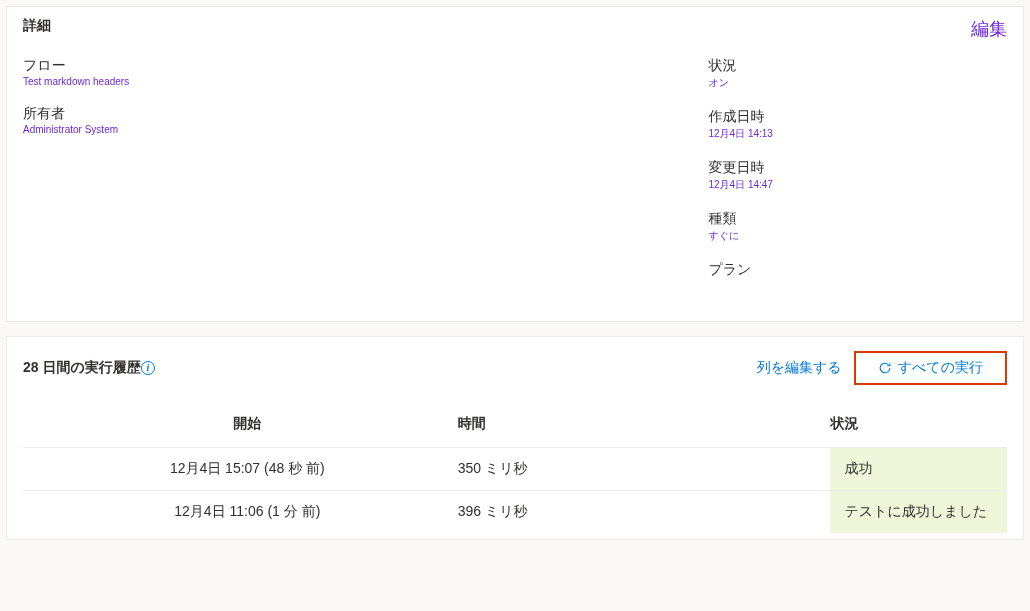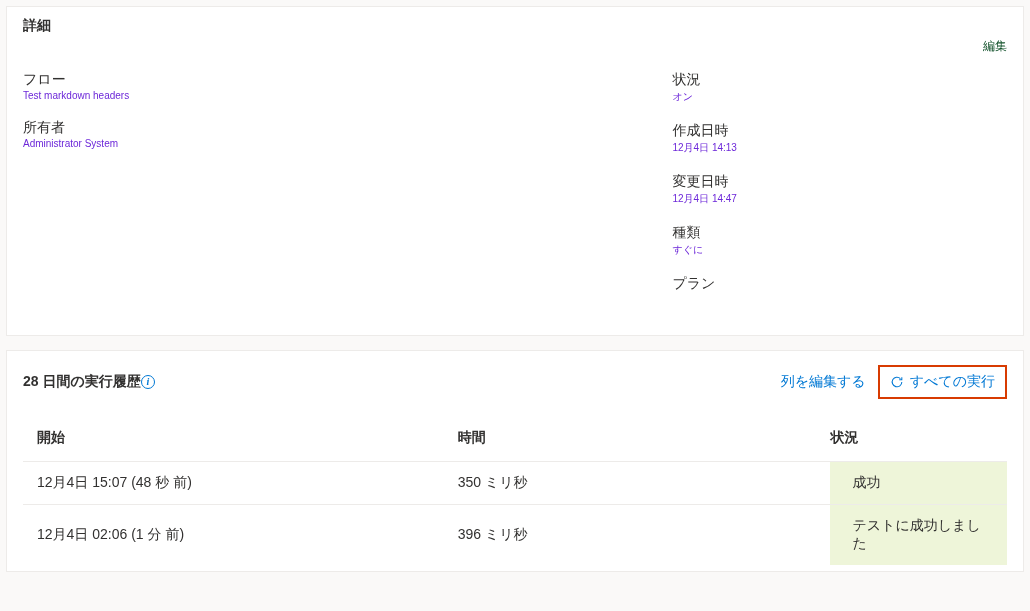--- a/index.html
+++ b/index.html
@@ -28,28 +28,28 @@
     }
     .card-title {
       font-weight: 600;
       font-size: 14px;
       color: #323130;
       display: flex;
       align-items: center;
       gap: 8px;
     }
     .edit-link {
-      color: #14532d;
-      font-size: 12px;
+      color: #6d28d9;
+      font-size: 18px;
       cursor: pointer;
-      margin-top: 21px;
     }
     .details-body {
       display: flex;
       padding: 10px 16px 24px 16px;
+      gap: 36px;
     }
     .col-left {
       flex: 0 0 66%;
     }
     .col-right {
       flex: 1;
     }
     .field {
       margin-bottom: 18px;
     }
@@ -97,21 +97,21 @@
     }
     .action-link {
       color: #0078d4;
       font-size: 14px;
       cursor: pointer;
       display: flex;
       gap: 6px;
     }
     .all-runs-box {
       border: 2px solid #d83b01;
-      padding: 6px 10px;
+      padding: 6px 22px;
       display: flex;
       align-items: center;
       gap: 6px;
     }
     .refresh-icon {
       width: 14px;
       height: 14px;
       display: inline-block;
     }
     .refresh-icon svg {
@@ -122,39 +122,40 @@
       padding: 10px 16px 6px 16px;
     }
     .table-header {
       display: flex;
       padding: 10px 14px 14px 14px;
       font-weight: 600;
       font-size: 14px;
     }
     .col-start {
       flex: 0 0 44%;
+      text-align: center;
     }
     .col-duration {
       flex: 0 0 39%;
     }
     .col-status {
       flex: 1;
     }
     .table-row {
       display: flex;
       padding: 12px 14px;
       border-top: 1px solid #edebe9;
       font-size: 14px;
       align-items: center;
     }
     .status-cell {
       background: #eef5d9;
       flex: 1;
       margin: -12px -14px -12px 0;
-      padding: 12px 22px;
+      padding: 12px 14px;
     }
   </style>
 </head>
 <body>
 
 <div class="card">
   <div class="card-header">
     <div class="card-title">詳細</div>
     <div class="edit-link">編集</div>
   </div>
@@ -219,18 +220,18 @@
       <div class="col-start">開始</div>
       <div class="col-duration">時間</div>
       <div class="col-status">状況</div>
     </div>
     <div class="table-row">
       <div class="col-start">12月4日 15:07 (48 秒 前)</div>
       <div class="col-duration">350 ミリ秒</div>
       <div class="status-cell">成功</div>
     </div>
     <div class="table-row">
-      <div class="col-start">12月4日 02:06 (1 分 前)</div>
+      <div class="col-start">12月4日 11:06 (1 分 前)</div>
       <div class="col-duration">396 ミリ秒</div>
       <div class="status-cell">テストに成功しました</div>
     </div>
   </div>
 </div>
 
 </body></html>

